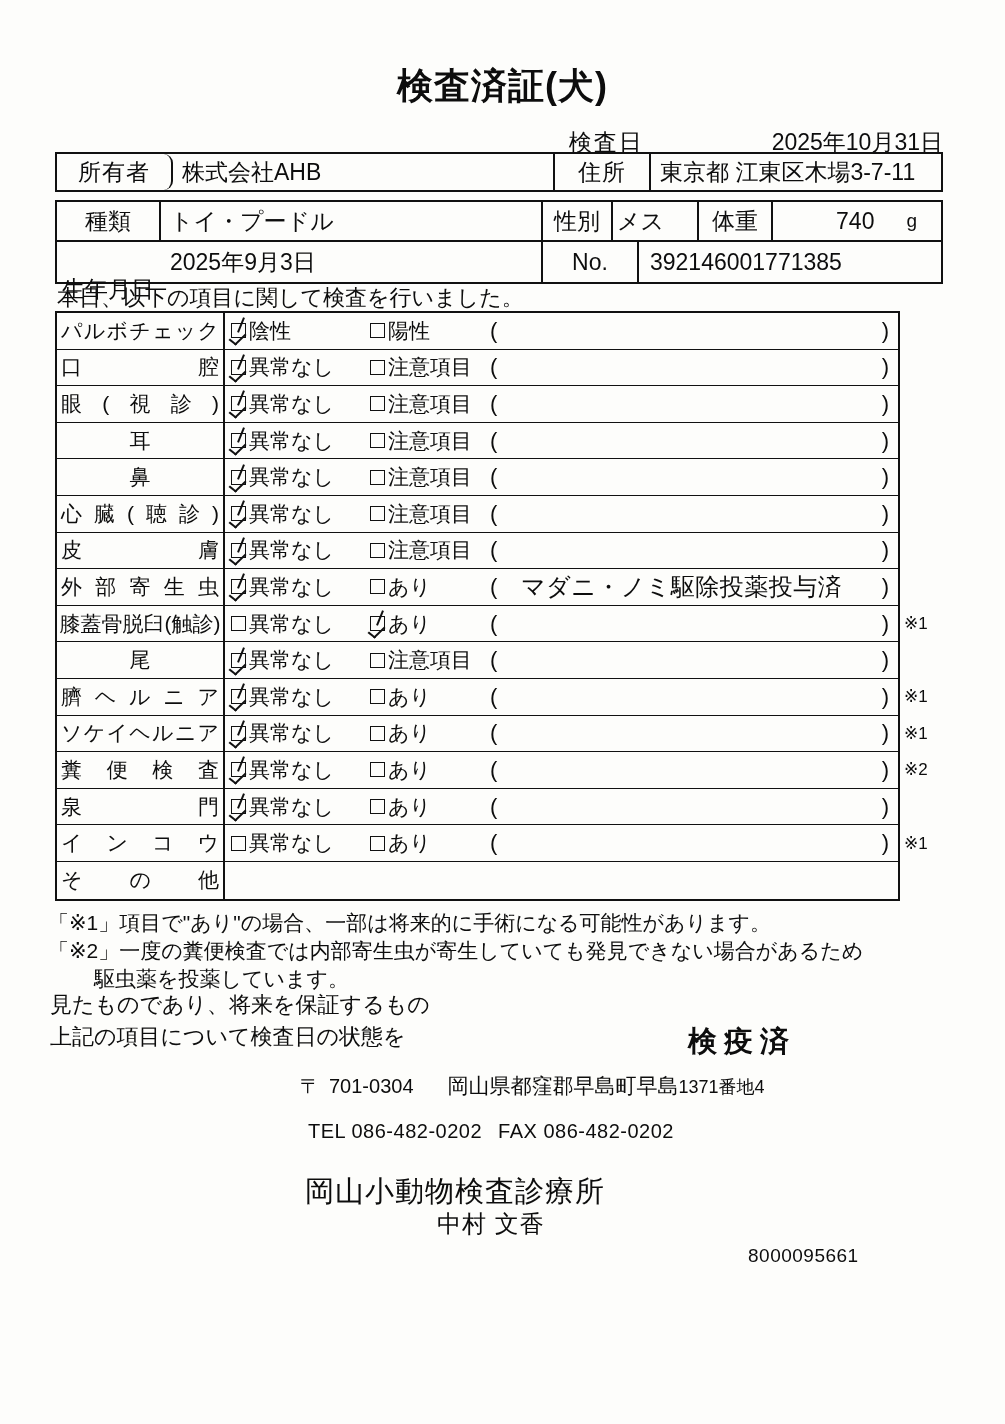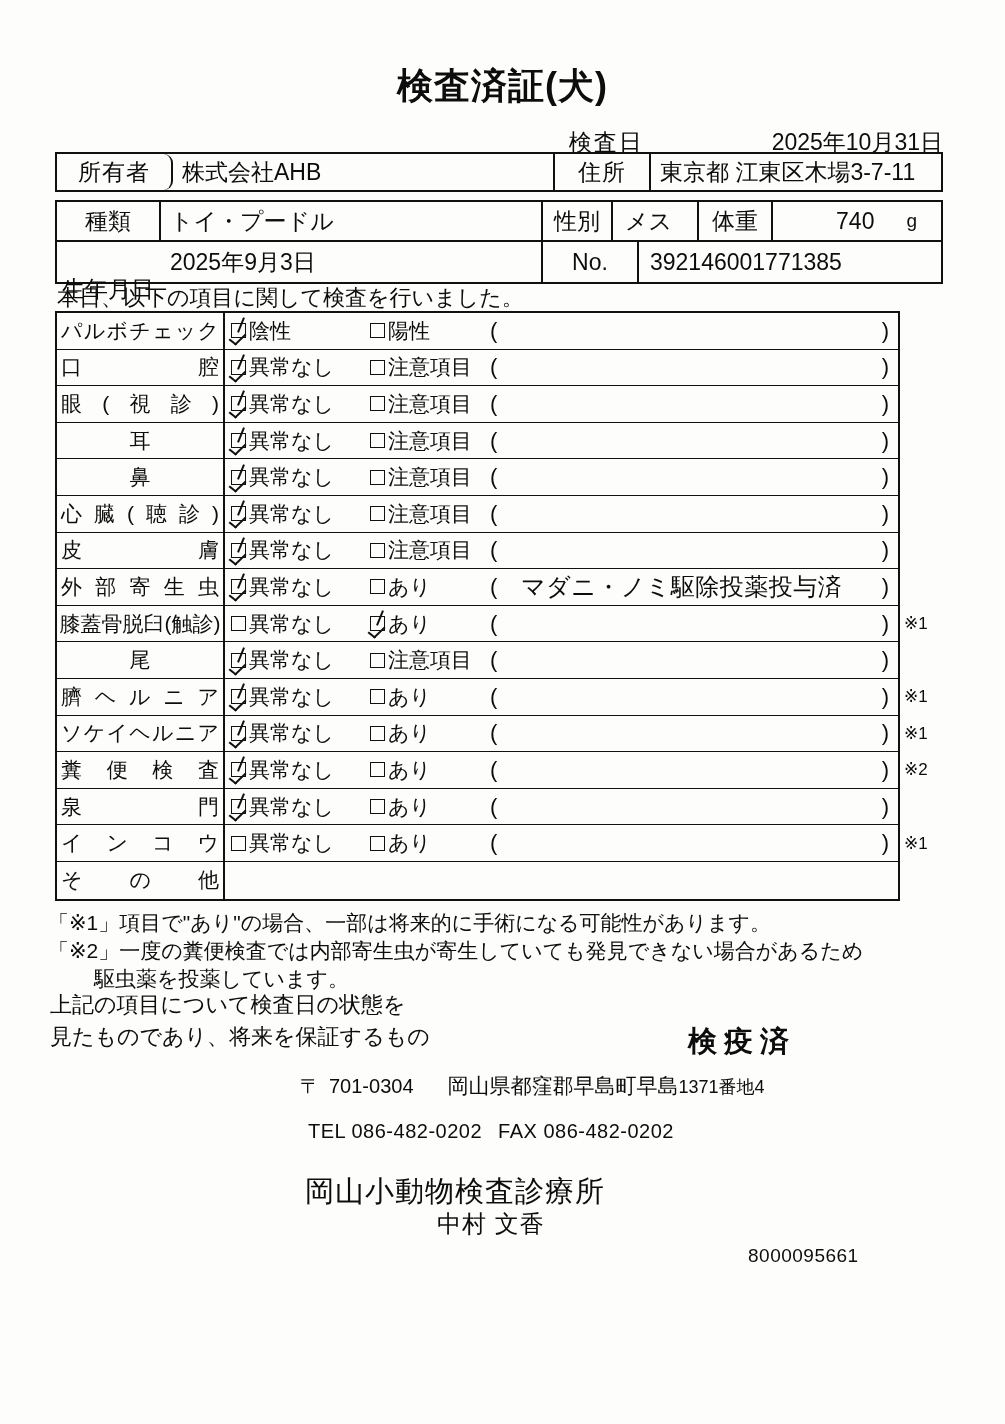--- a/index.html
+++ b/index.html
@@ -92,21 +92,21 @@
   .detail-row.first { border-bottom: 2px solid #111; }
   .detail-table .cell {
     box-sizing: border-box;
     display: flex;
     align-items: center;
     font-size: 23px;
   }
   .kind-label  { width: 104px; border-right: 2px solid #111; justify-content: center; }
   .kind-value  { width: 382px; border-right: 2px solid #111; padding-left: 9px; font-size: 21px; }
   .sex-label   { width: 70px;  border-right: 2px solid #111; justify-content: center; }
-  .sex-value   { width: 86px;  border-right: 2px solid #111; padding-left: 12px; }
+  .sex-value   { width: 86px;  border-right: 2px solid #111; padding-left: 4px; }
   .wt-label    { width: 74px;  border-right: 2px solid #111; justify-content: center; }
   .wt-value    { flex: 1; justify-content: flex-end; padding-right: 24px; gap: 20px; }
   .wt-num { margin-right: 12px; }
   .wt-unit { font-size: 19px; }
 
   .birth-label { width: 104px; border-right: 2px solid #111; justify-content: center; margin-top: 47px; }
   .birth-value { width: 382px; border-right: 2px solid #111; padding-left: 9px; }
   .no-label    { width: 96px;  border-right: 2px solid #111; justify-content: center; font-size: 22px; }
   .no-value    { flex: 1; padding-left: 11px; font-size: 23px; }
 
@@ -642,22 +642,22 @@
       </div>
     </div>
 
   <div class="footnotes">
     <div>「※1」項目で"あり"の場合、一部は将来的に手術になる可能性があります。</div>
     <div>「※2」一度の糞便検査では内部寄生虫が寄生していても発見できない場合があるため</div>
     <div class="fn-indent">駆虫薬を投薬しています。</div>
   </div>
 
   <div class="disclaimer">
+    <div>見たものであり、将来を保証するもの</div>
     <div>上記の項目について検査日の状態を</div>
-    <div>見たものであり、将来を保証するもの</div>
   </div>
 
   <div class="stamp">検疫済</div>
 
   <div class="postal">
     <span class="zipmark">〒</span><span class="zipnum">701-0304</span><span class="addr-main">岡山県都窪郡早島町早島</span><span class="addr-tail">1371番地4</span>
   </div>
 
   <div class="telfax">
     <span>TEL 086-482-0202</span><span class="gap"></span><span>FAX 086-482-0202</span>

